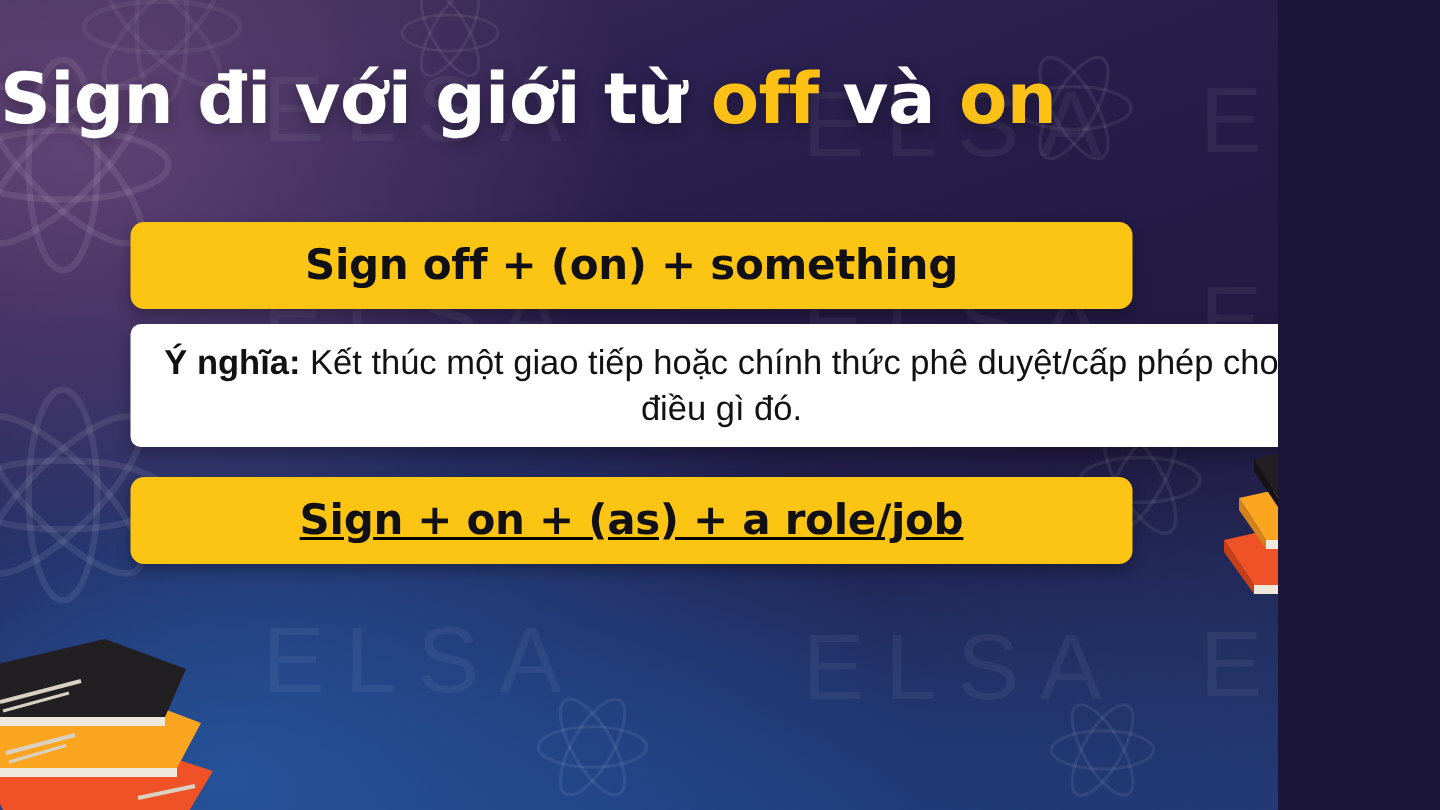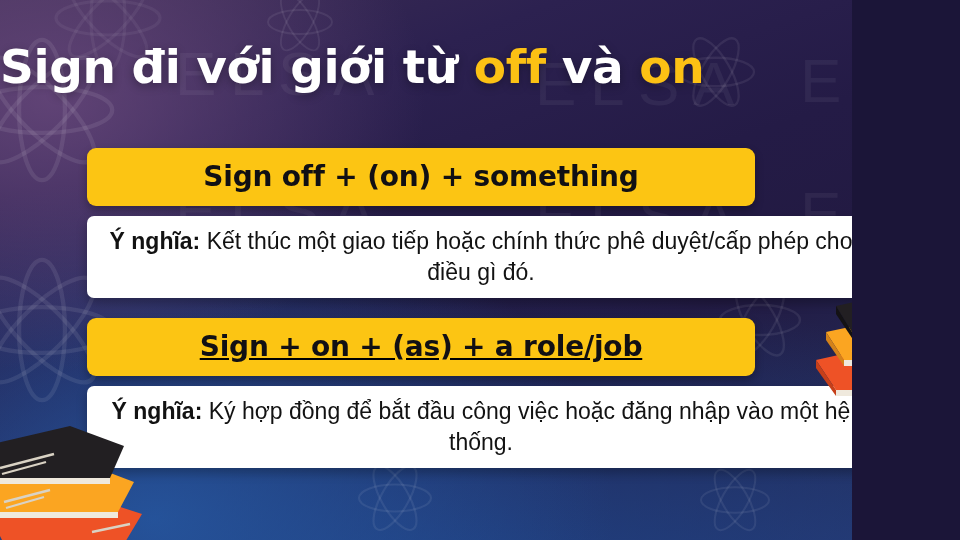--- a/index.html
+++ b/index.html
@@ -192,23 +192,20 @@
   <div class="formula" id="formula-1">
     <span>Sign off + (on) + something</span>
   </div>
   <div class="meaning" id="meaning-1">
     <p><b>Ý nghĩa:</b> <span>Kết thúc một giao tiếp hoặc chính thức phê duyệt/cấp phép cho điều gì đó.</span></p>
   </div>
 
   <div class="formula" id="formula-2">
     <span>Sign + on + (as) + a role/job</span>
   </div>
-  <div class="meaning" id="meaning-2">
-    <p><b>Ý nghĩa:</b> <span>Ký hợp đồng để bắt đầu công việc hoặc đăng nhập vào một hệ thống.</span></p>
-  </div>
 
   <div class="books" id="books-right">
     <svg width="172" height="112" viewBox="0 0 172 112" xmlns="http://www.w3.org/2000/svg">
 
       <g>
         <path d="M16 74 L96 56 L168 74 L150 104 L36 104 Z" fill="#ee5226"></path>
         <path d="M16 74 L36 104 L36 110 L16 82 Z" fill="#c63f19"></path>
         <path d="M36 104 L150 104 L150 110 L36 110 Z" fill="#efe9dd"></path>
         <path d="M120 92 L156 84" stroke="#d9d2c4" stroke-width="2.6" fill="none"></path>
         <path d="M122 97 L152 90" stroke="#d9d2c4" stroke-width="2.2" fill="none"></path>

